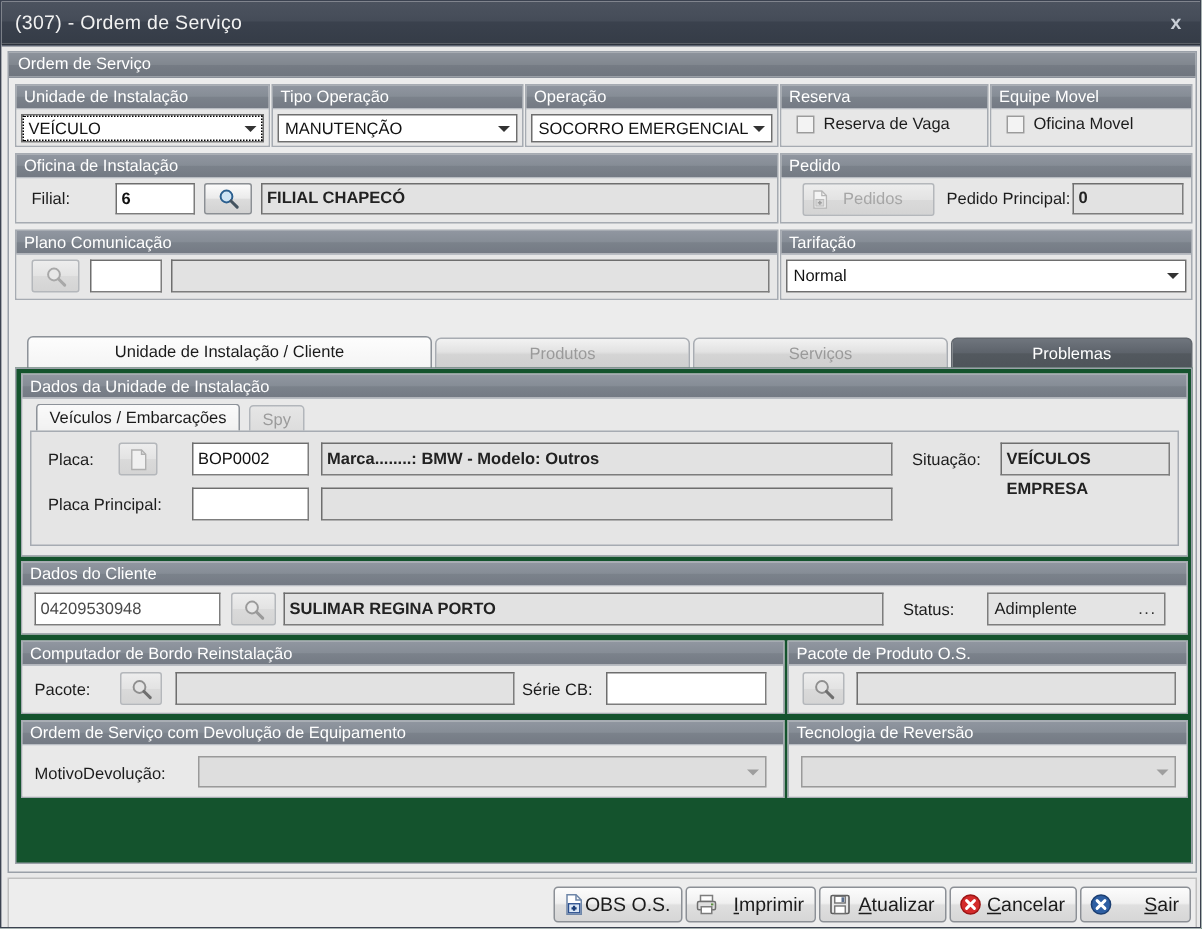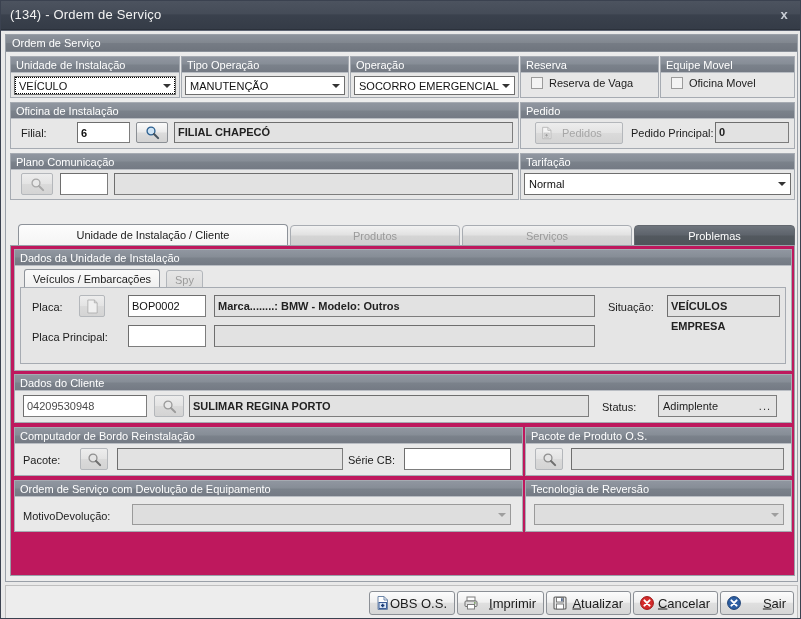--- a/index.html
+++ b/index.html
@@ -249,21 +249,21 @@
   .tab.dark {
     background: linear-gradient(to bottom, #6f757d 0%, #5d636b 48%, #53595f 52%, #4e545a 100%);
     border: 1px solid #63686f;
     color: #ffffff;
   }
 
   
   .tabpage {
     position: absolute;
     box-sizing: border-box;
-    background: #be185d;
+    background: #14532d;
     border: 1px solid #9aa0a8;
   }
 
   
   .stab {
     position: absolute;
     height: 19px;
     box-sizing: border-box;
     line-height: 18px;
     text-align: center;
@@ -349,21 +349,21 @@
     letter-spacing: 1px;
     color: #333;
   }
 </style>
 </head>
 <body>
 
 <div class="app">
 
   <div class="titlebar">
-    <div class="title">(134) - Ordem de Serviço</div>
+    <div class="title">(307) - Ordem de Serviço</div>
     <div class="closebtn">x</div>
   </div>
 
   <div class="client">
 
     <div class="outerpanel">
       <div class="caption">Ordem de Serviço</div>
 
       <div class="gb" style="left:175px; top:21px; width:168px; height:42px;">
         <div class="cap">Tipo Operação</div>

